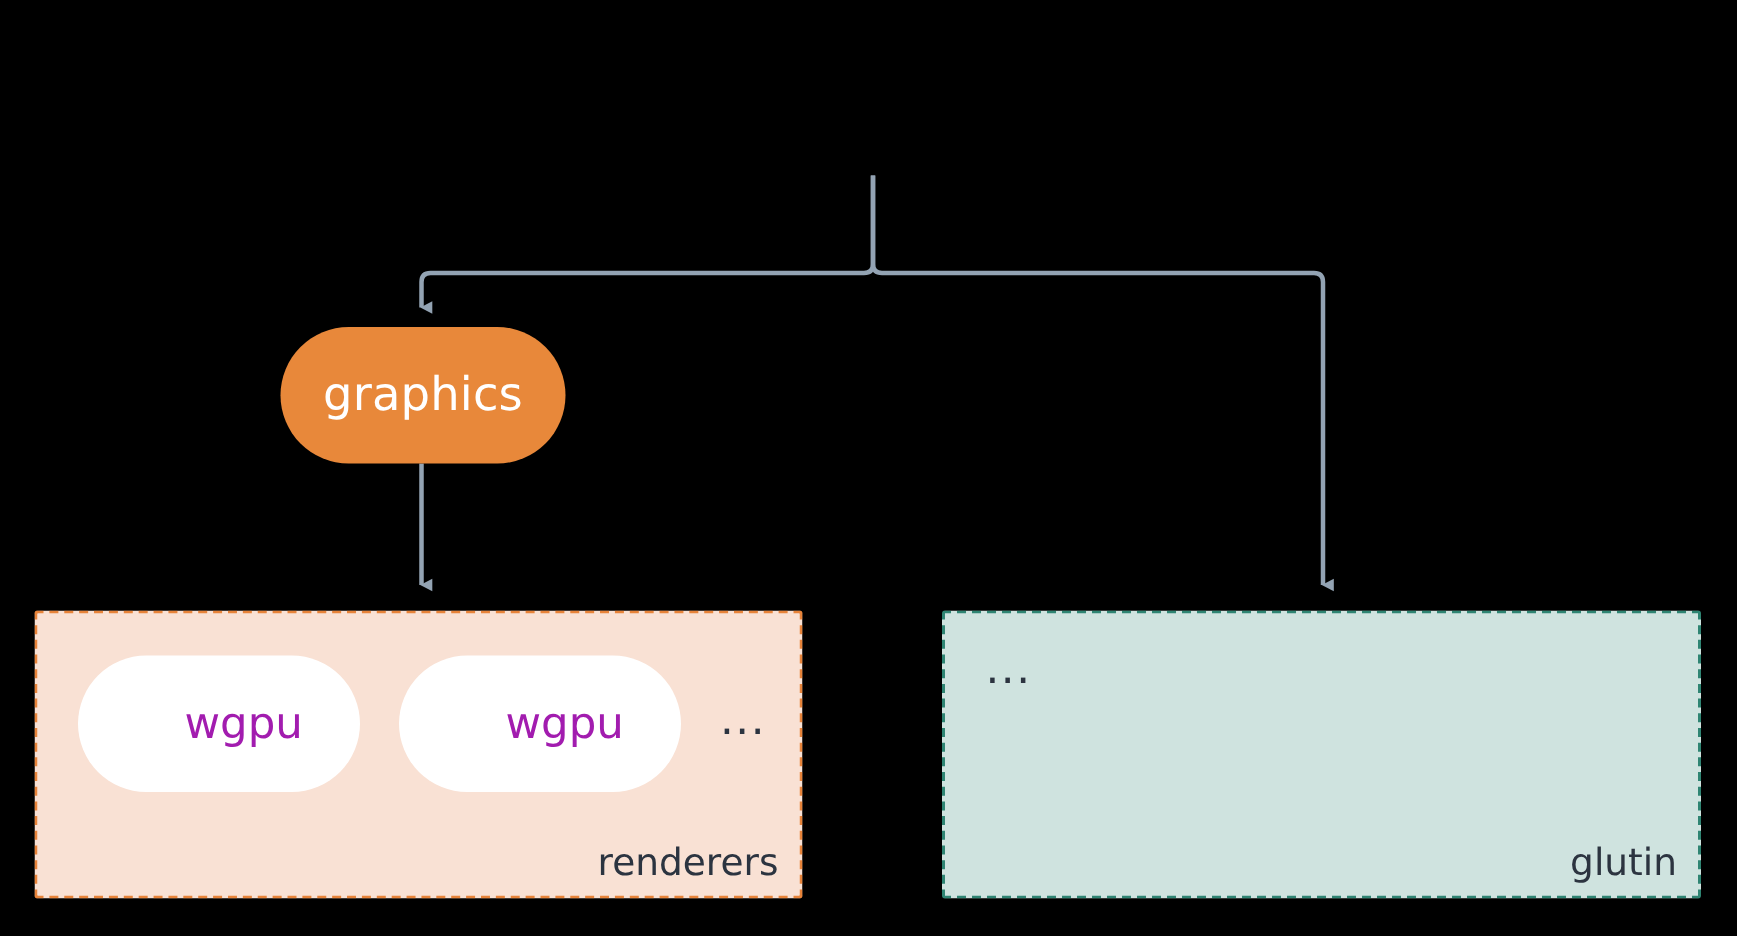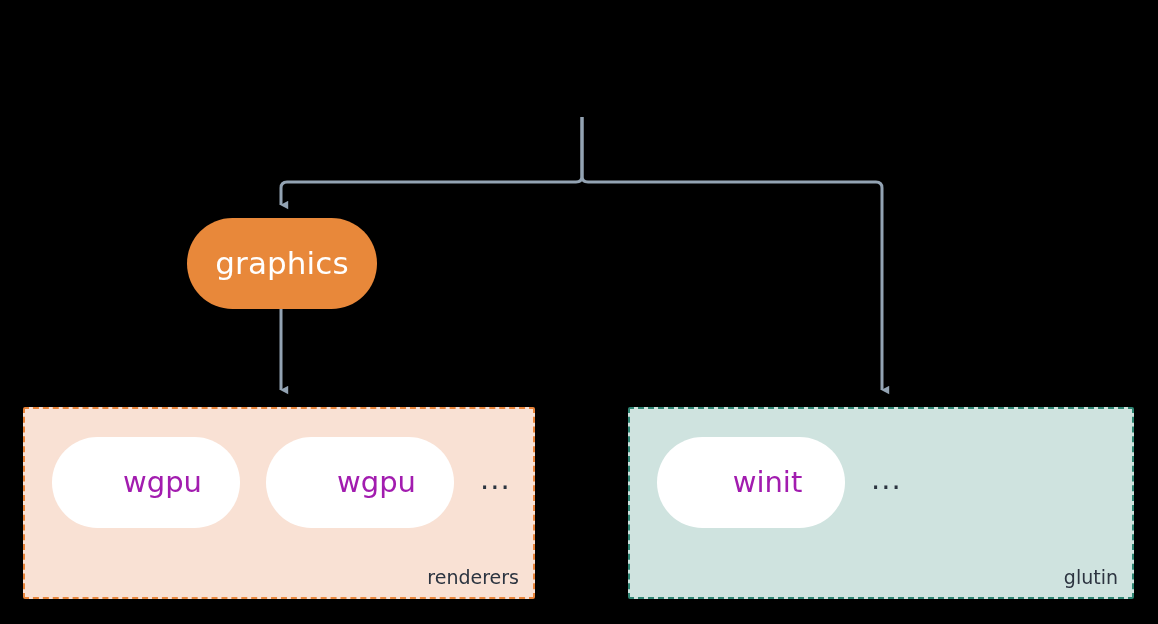--- a/index.html
+++ b/index.html
@@ -124,21 +124,21 @@
     line-height: 1;
     letter-spacing: 1px;
     margin-top: -6px;
   }
 
   .cluster-title {
     position: absolute;
     right: 14px;
     bottom: 10px;
     color: #2c3440;
-    font-size: 19px;
+    font-size: 25px;
     line-height: 1;
     white-space: nowrap;
   }
 </style>
 </head>
 <body>
 
 <div id="canvas">
 
   <svg id="edges" viewBox="0 0 1158 624" width="1158" height="624" aria-hidden="true">
@@ -168,21 +168,18 @@
       <div class="pill">
         <span class="pill-label">wgpu</span>
       </div>
       <span class="ellipsis">...</span>
     </div>
     <div class="cluster-title">renderers</div>
   </div>
 
   <div class="cluster" id="cluster-shells">
     <div class="cluster-items">
-      <div class="pill">
-        <span class="pill-label">winit</span>
-      </div>
       <span class="ellipsis">...</span>
     </div>
     <div class="cluster-title">glutin</div>
   </div>
 
 </div>
 
 </body></html>

